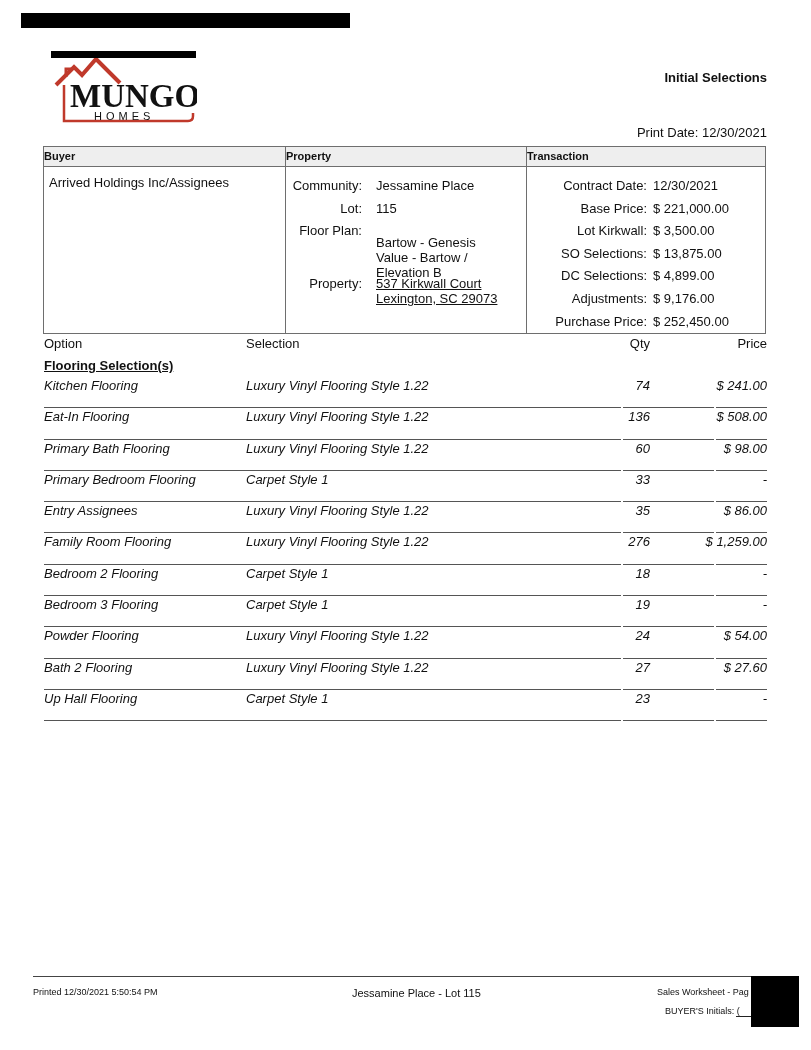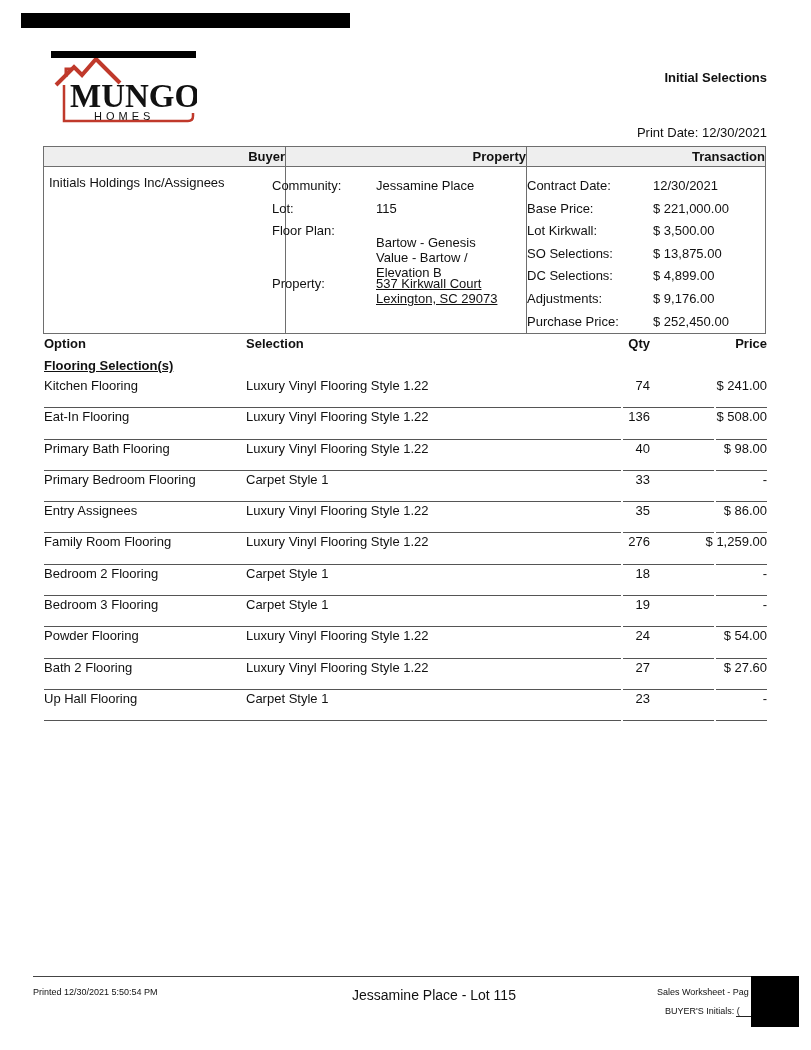--- a/index.html
+++ b/index.html
@@ -12,45 +12,45 @@
     .hdr-date { position: absolute; right: 44px; top: 93px; font-size: 13px; text-align: right; margin-top: 32px; }
 
     .info { position: absolute; left: 43px; top: 146px; width: 723px; height: 188px;
       border: 1px solid #6e6e6e; box-sizing: border-box; display: flex; }
     .info .col { position: relative; box-sizing: border-box; }
     .info .col + .col { border-left: 1px solid #6e6e6e; }
     .col-buyer { width: 241px; }
     .col-property { width: 241px; }
     .col-trans { flex: 1; }
     .col-head { height: 19px; line-height: 19px; background: #eeeeee; border-bottom: 1px solid #6e6e6e;
-      text-align: right; font-weight: bold; font-size: 13px; }
+      text-align: left; font-weight: bold; font-size: 11px; }
     .buyer-name { position: absolute; left: 5px; top: 28px; font-size: 13px; }
     .kv { position: absolute; font-size: 13px; line-height: 15px; }
-    .kv .k { position: absolute; }
+    .kv .k { position: absolute; text-align: right; }
     .kv .v { position: absolute; text-align: left; }
     .prop .k { right: 164px; width: 90px; }
     .prop .v { left: 90px; width: 140px; }
     .trans .k { right: 120px; width: 120px; }
     .trans .v { right: 14px; width: 100px; text-align: left; }
 
-    .thead { position: absolute; top: 336px; left: 44px; width: 723px; height: 16px; font-size: 13px; font-weight: bold; }
+    .thead { position: absolute; top: 336px; left: 44px; width: 723px; height: 16px; font-size: 13px; font-weight: normal; }
     .thead span { position: absolute; top: 0; }
     .section-title { position: absolute; left: 44px; top: 358px; font-size: 13px; font-weight: bold; text-decoration: underline; text-align: center; }
     .rows { position: absolute; left: 44px; top: 377px; width: 723px; }
     .row { position: relative; height: 31.3px; font-size: 13px; }
-    .row span { position: absolute; top: 1px; }
+    .row span { position: absolute; top: 1px; font-style: italic; }
     .row .sep { position: absolute; bottom: 0; height: 1px; background: #555; }
     .c-opt { left: 0; }
     .c-sel { left: 202px; }
     .c-qty { right: 117px; text-align: right; }
     .c-price { right: 0; text-align: right; }
 
     .footer-line { position: absolute; left: 33px; top: 976px; width: 735px; height: 1px; background: #444; }
     .f-printed { position: absolute; left: 33px; top: 987px; font-size: 9px; }
-    .f-center { position: absolute; left: 352px; top: 987px; font-size: 14px; }
+    .f-center { position: absolute; left: 352px; top: 987px; font-size: 11px; }
     .f-right1 { position: absolute; left: 657px; top: 987px; font-size: 9px; }
     .f-right2 { position: absolute; left: 665px; top: 1006px; font-size: 9px; }
     .f-underline { position: absolute; left: 736px; top: 1016px; width: 15px; height: 1px; background: #222; }
     .redact-foot { position: absolute; left: 751px; top: 976px; width: 48px; height: 51px; background: #000; }
   </style>
 </head>
 <body>
 
 <div class="redact-top"></div>
 
@@ -62,21 +62,21 @@
   <text x="42" y="65" font-family="Liberation Sans, sans-serif" font-size="11" letter-spacing="4" fill="#111">HOMES</text>
 </svg>
 <div class="redact-logo"></div>
 
 <div class="hdr-title">Initial Selections</div>
 <div class="hdr-date">Print Date: 12/30/2021</div>
 
 <div class="info">
   <div class="col col-buyer">
     <div class="col-head">Buyer</div>
-    <div class="buyer-name">Initials Holdings Inc/Assignees</div>
+    <div class="buyer-name">Arrived Holdings Inc/Assignees</div>
   </div>
   <div class="col col-property prop">
     <div class="col-head">Property</div>
     <div class="kv" style="top:31px;left:0;width:240px;">
       <span class="k">Community:</span>
       <span class="v">Jessamine Place</span>
     </div>
     <div class="kv" style="top:54px;left:0;width:240px;">
       <span class="k">Lot:</span>
       <span class="v">115</span>
@@ -146,21 +146,21 @@
       <span class="c-sel">Luxury Vinyl Flooring Style 1.22</span>
       <span class="c-qty">136</span>
       <span class="c-price">$ 508.00</span>
       <div class="sep" style="left: 0px; width: 577px;"></div>
       <div class="sep" style="left: 579px; width: 91px;"></div>
       <div class="sep" style="left: 672px; width: 51px;"></div>
     </div>
     <div class="row">
       <span class="c-opt">Primary Bath Flooring</span>
       <span class="c-sel">Luxury Vinyl Flooring Style 1.22</span>
-      <span class="c-qty">40</span>
+      <span class="c-qty">60</span>
       <span class="c-price">$ 98.00</span>
       <div class="sep" style="left: 0px; width: 577px;"></div>
       <div class="sep" style="left: 579px; width: 91px;"></div>
       <div class="sep" style="left: 672px; width: 51px;"></div>
     </div>
     <div class="row">
       <span class="c-opt">Primary Bedroom Flooring</span>
       <span class="c-sel">Carpet Style 1</span>
       <span class="c-qty">33</span>
       <span class="c-price">-</span>

